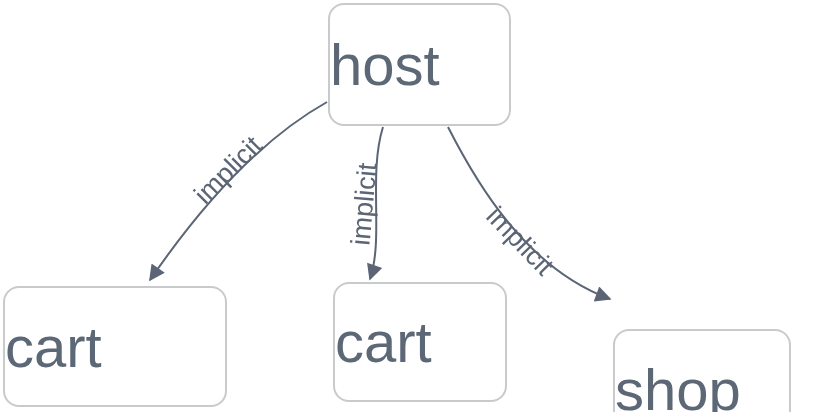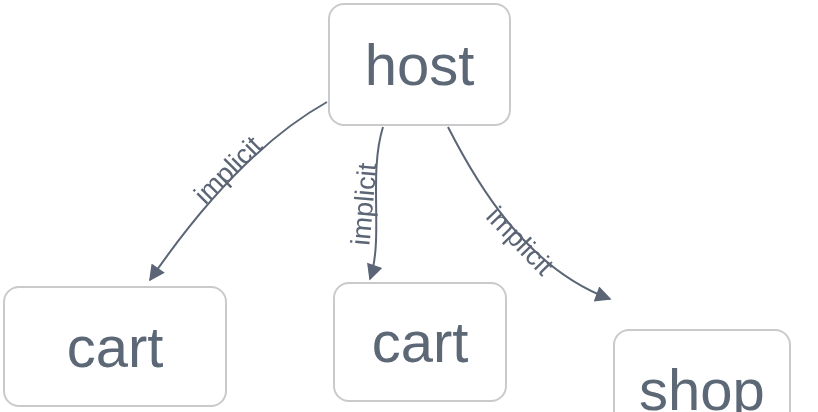--- a/index.html
+++ b/index.html
@@ -36,21 +36,21 @@
     text-anchor: middle;
     dominant-baseline: central;
   }
   .node {
     position: absolute;
     background: var(--background);
     border: 2px solid var(--node-border);
     border-radius: 16px;
     display: flex;
     align-items: center;
-    justify-content: center;
+    justify-content: flex-start;
     color: var(--node-text);
     font-size: 58px;
     line-height: 1;
   }
   .node-host  { left: 328px; top: 3px;   width: 183px; height: 123px; }
   .node-about { left: 3px;   top: 286px; width: 224px; height: 121px; }
   .node-cart  { left: 333px; top: 282px; width: 174px; height: 120px; }
   .node-shop  { left: 613px; top: 285px; width: 178px; height: 121px; margin-top: 44px; }
 </style>
 </head>

